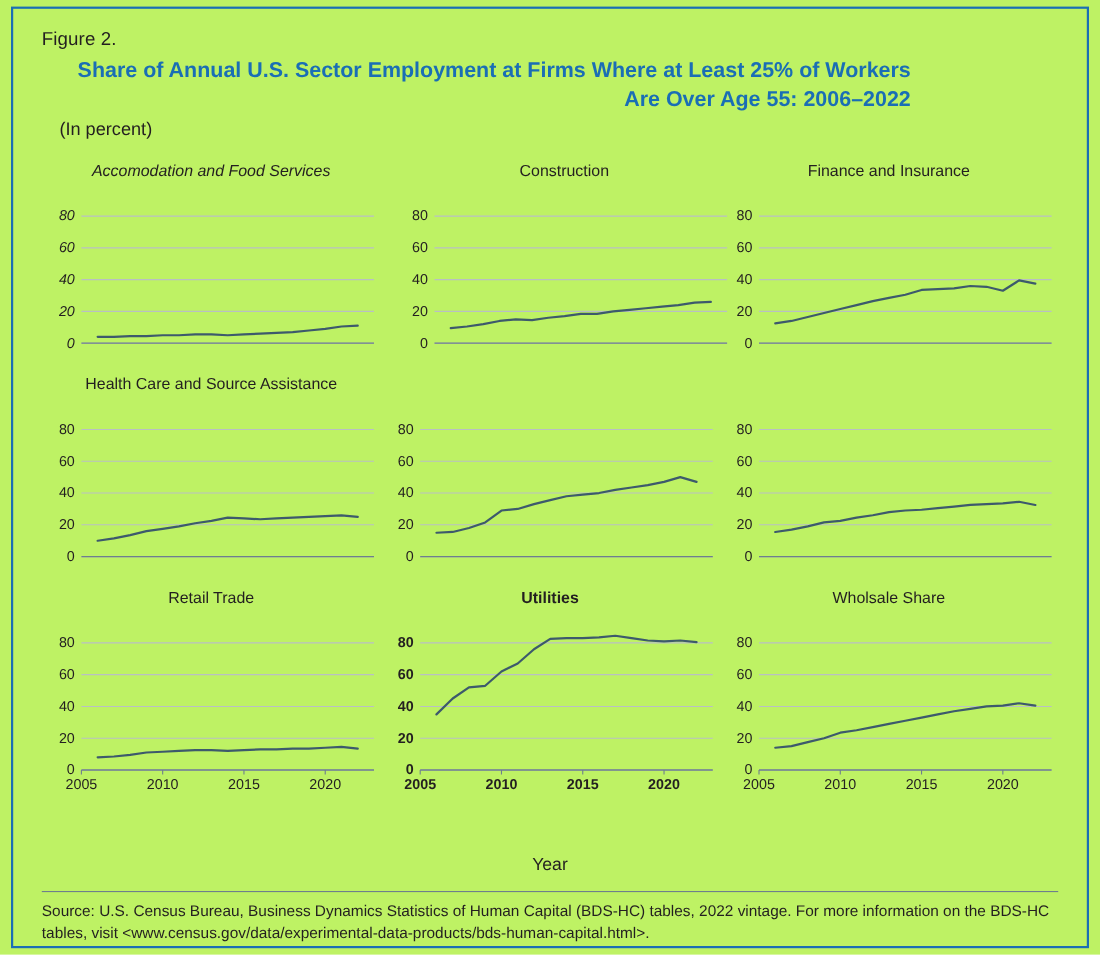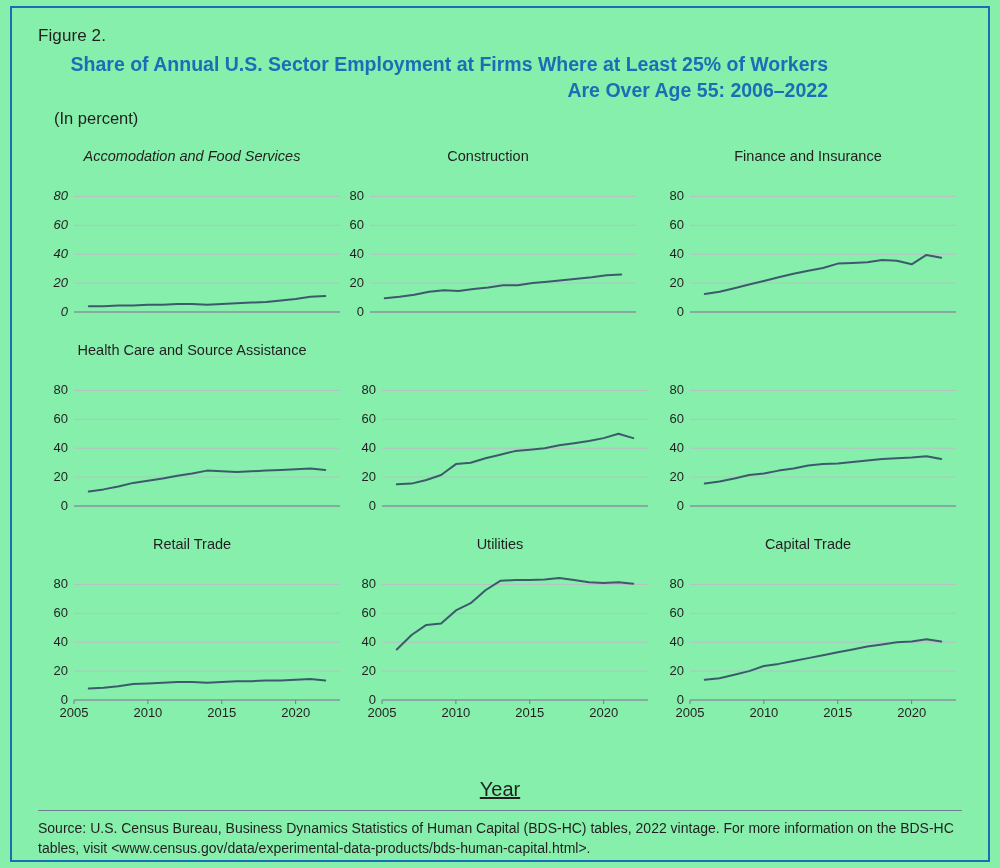--- a/index.html
+++ b/index.html
@@ -9,21 +9,21 @@
   }
   body {
     font-family: "Liberation Sans", sans-serif;
     color: #231f20;
   }
   #page {
     width: 1000px;
     height: 868px;
     box-sizing: border-box;
     position: relative;
-    background: #86efac;
+    background: #bef264;
   }
   .frame {
     position: absolute;
     left: 10px;
     top: 6px;
     width: 980px;
     height: 856px;
     border: 2px solid #1a6eb5;
     box-sizing: border-box;
   }
@@ -87,23 +87,22 @@
   .plot svg {
     display: block;
   }
 
   .axis-caption {
     position: absolute;
     left: 0;
     top: 752px;
     width: 924px;
     text-align: center;
-    font-size: 20px;
-    color: #231f20;
-    text-decoration: underline;
+    font-size: 16px;
+    color: #231f20;
   }
   .sep {
     position: absolute;
     left: 0;
     top: 784px;
     width: 924px;
     border-top: 1px solid #6e7f8d;
   }
   .source {
     position: absolute;
@@ -143,21 +142,21 @@
               <text x="30" y="84.22222222222223" text-anchor="end" class="tick-text">40</text>
               <line x1="36" x2="302" y1="51.333333333333336" y2="51.333333333333336" stroke="#b9bfc4" stroke-width="1"></line>
               <text x="30" y="55.333333333333336" text-anchor="end" class="tick-text">60</text>
               <line x1="36" x2="302" y1="22.44444444444445" y2="22.44444444444445" stroke="#b9bfc4" stroke-width="1"></line>
               <text x="30" y="26.44444444444445" text-anchor="end" class="tick-text">80</text>
               <line x1="36" x2="302" y1="138" y2="138" stroke="#6e7f8d" stroke-width="1.2"></line>
               <path d="M50.78,132.22 L65.56,132.22 L80.33,131.50 L95.11,131.50 L109.89,130.78 L124.67,130.78 L139.44,130.06 L154.22,130.06 L169.00,130.78 L183.78,130.06 L198.56,129.33 L213.33,128.61 L228.11,127.89 L242.89,126.44 L257.67,125.00 L272.44,122.83 L287.22,122.11" fill="none" stroke="#3d5a6c" stroke-width="2" stroke-linejoin="round" stroke-linecap="round"></path>
             </svg>
           </div>
         </div>
-        <div class="panel" style="left: 296px; top: 0px;">
+        <div class="panel" style="left: 321px; top: 0px;">
           <div class="panel-title">Construction</div>
           <div class="plot">
             <svg width="308" height="160" viewBox="0 0 308 160">
               <line x1="36" x2="302" y1="138" y2="138" stroke="#b9bfc4" stroke-width="1"></line>
               <text x="30" y="142" text-anchor="end" class="tick-text">0</text>
               <line x1="36" x2="302" y1="109.11111111111111" y2="109.11111111111111" stroke="#b9bfc4" stroke-width="1"></line>
               <text x="30" y="113.11111111111111" text-anchor="end" class="tick-text">20</text>
               <line x1="36" x2="302" y1="80.22222222222223" y2="80.22222222222223" stroke="#b9bfc4" stroke-width="1"></line>
               <text x="30" y="84.22222222222223" text-anchor="end" class="tick-text">40</text>
               <line x1="36" x2="302" y1="51.333333333333336" y2="51.333333333333336" stroke="#b9bfc4" stroke-width="1"></line>
@@ -263,21 +262,21 @@
               <line x1="109.88888888888889" x2="109.88888888888889" y1="138" y2="142" stroke="#6e7f8d" stroke-width="1"></line>
               <text x="109.88888888888889" y="155" text-anchor="middle" class="tick-text">2010</text>
               <line x1="183.77777777777777" x2="183.77777777777777" y1="138" y2="142" stroke="#6e7f8d" stroke-width="1"></line>
               <text x="183.77777777777777" y="155" text-anchor="middle" class="tick-text">2015</text>
               <line x1="257.6666666666667" x2="257.6666666666667" y1="138" y2="142" stroke="#6e7f8d" stroke-width="1"></line>
               <text x="257.6666666666667" y="155" text-anchor="middle" class="tick-text">2020</text>
               <path d="M50.78,126.44 L65.56,125.72 L80.33,124.28 L95.11,122.11 L109.89,121.39 L124.67,120.67 L139.44,119.94 L154.22,119.94 L169.00,120.67 L183.78,119.94 L198.56,119.22 L213.33,119.22 L228.11,118.50 L242.89,118.50 L257.67,117.78 L272.44,117.06 L287.22,118.50" fill="none" stroke="#3d5a6c" stroke-width="2" stroke-linejoin="round" stroke-linecap="round"></path>
             </svg>
           </div>
         </div>
-        <div class="panel" style="left: 308px; top: 388px;">
+        <div class="panel" style="left: 308px; top: 388px; font-weight: bold;">
           <div class="panel-title">Utilities</div>
           <div class="plot">
             <svg width="308" height="160" viewBox="0 0 308 160">
               <line x1="36" x2="302" y1="138" y2="138" stroke="#b9bfc4" stroke-width="1"></line>
               <text x="30" y="142" text-anchor="end" class="tick-text">0</text>
               <line x1="36" x2="302" y1="109.11111111111111" y2="109.11111111111111" stroke="#b9bfc4" stroke-width="1"></line>
               <text x="30" y="113.11111111111111" text-anchor="end" class="tick-text">20</text>
               <line x1="36" x2="302" y1="80.22222222222223" y2="80.22222222222223" stroke="#b9bfc4" stroke-width="1"></line>
               <text x="30" y="84.22222222222223" text-anchor="end" class="tick-text">40</text>
               <line x1="36" x2="302" y1="51.333333333333336" y2="51.333333333333336" stroke="#b9bfc4" stroke-width="1"></line>
@@ -291,21 +290,21 @@
               <text x="109.88888888888889" y="155" text-anchor="middle" class="tick-text">2010</text>
               <line x1="183.77777777777777" x2="183.77777777777777" y1="138" y2="142" stroke="#6e7f8d" stroke-width="1"></line>
               <text x="183.77777777777777" y="155" text-anchor="middle" class="tick-text">2015</text>
               <line x1="257.6666666666667" x2="257.6666666666667" y1="138" y2="142" stroke="#6e7f8d" stroke-width="1"></line>
               <text x="257.6666666666667" y="155" text-anchor="middle" class="tick-text">2020</text>
               <path d="M50.78,87.44 L65.56,73.00 L80.33,62.89 L95.11,61.44 L109.89,48.44 L124.67,41.22 L139.44,28.22 L154.22,18.83 L169.00,18.11 L183.78,18.11 L198.56,17.39 L213.33,15.94 L228.11,18.11 L242.89,20.28 L257.67,21.00 L272.44,20.28 L287.22,21.72" fill="none" stroke="#3d5a6c" stroke-width="2" stroke-linejoin="round" stroke-linecap="round"></path>
             </svg>
           </div>
         </div>
         <div class="panel" style="left: 616px; top: 388px;">
-          <div class="panel-title">Capital Trade</div>
+          <div class="panel-title">Wholsale Share</div>
           <div class="plot">
             <svg width="308" height="160" viewBox="0 0 308 160">
               <line x1="36" x2="302" y1="138" y2="138" stroke="#b9bfc4" stroke-width="1"></line>
               <text x="30" y="142" text-anchor="end" class="tick-text">0</text>
               <line x1="36" x2="302" y1="109.11111111111111" y2="109.11111111111111" stroke="#b9bfc4" stroke-width="1"></line>
               <text x="30" y="113.11111111111111" text-anchor="end" class="tick-text">20</text>
               <line x1="36" x2="302" y1="80.22222222222223" y2="80.22222222222223" stroke="#b9bfc4" stroke-width="1"></line>
               <text x="30" y="84.22222222222223" text-anchor="end" class="tick-text">40</text>
               <line x1="36" x2="302" y1="51.333333333333336" y2="51.333333333333336" stroke="#b9bfc4" stroke-width="1"></line>
               <text x="30" y="55.333333333333336" text-anchor="end" class="tick-text">60</text>

